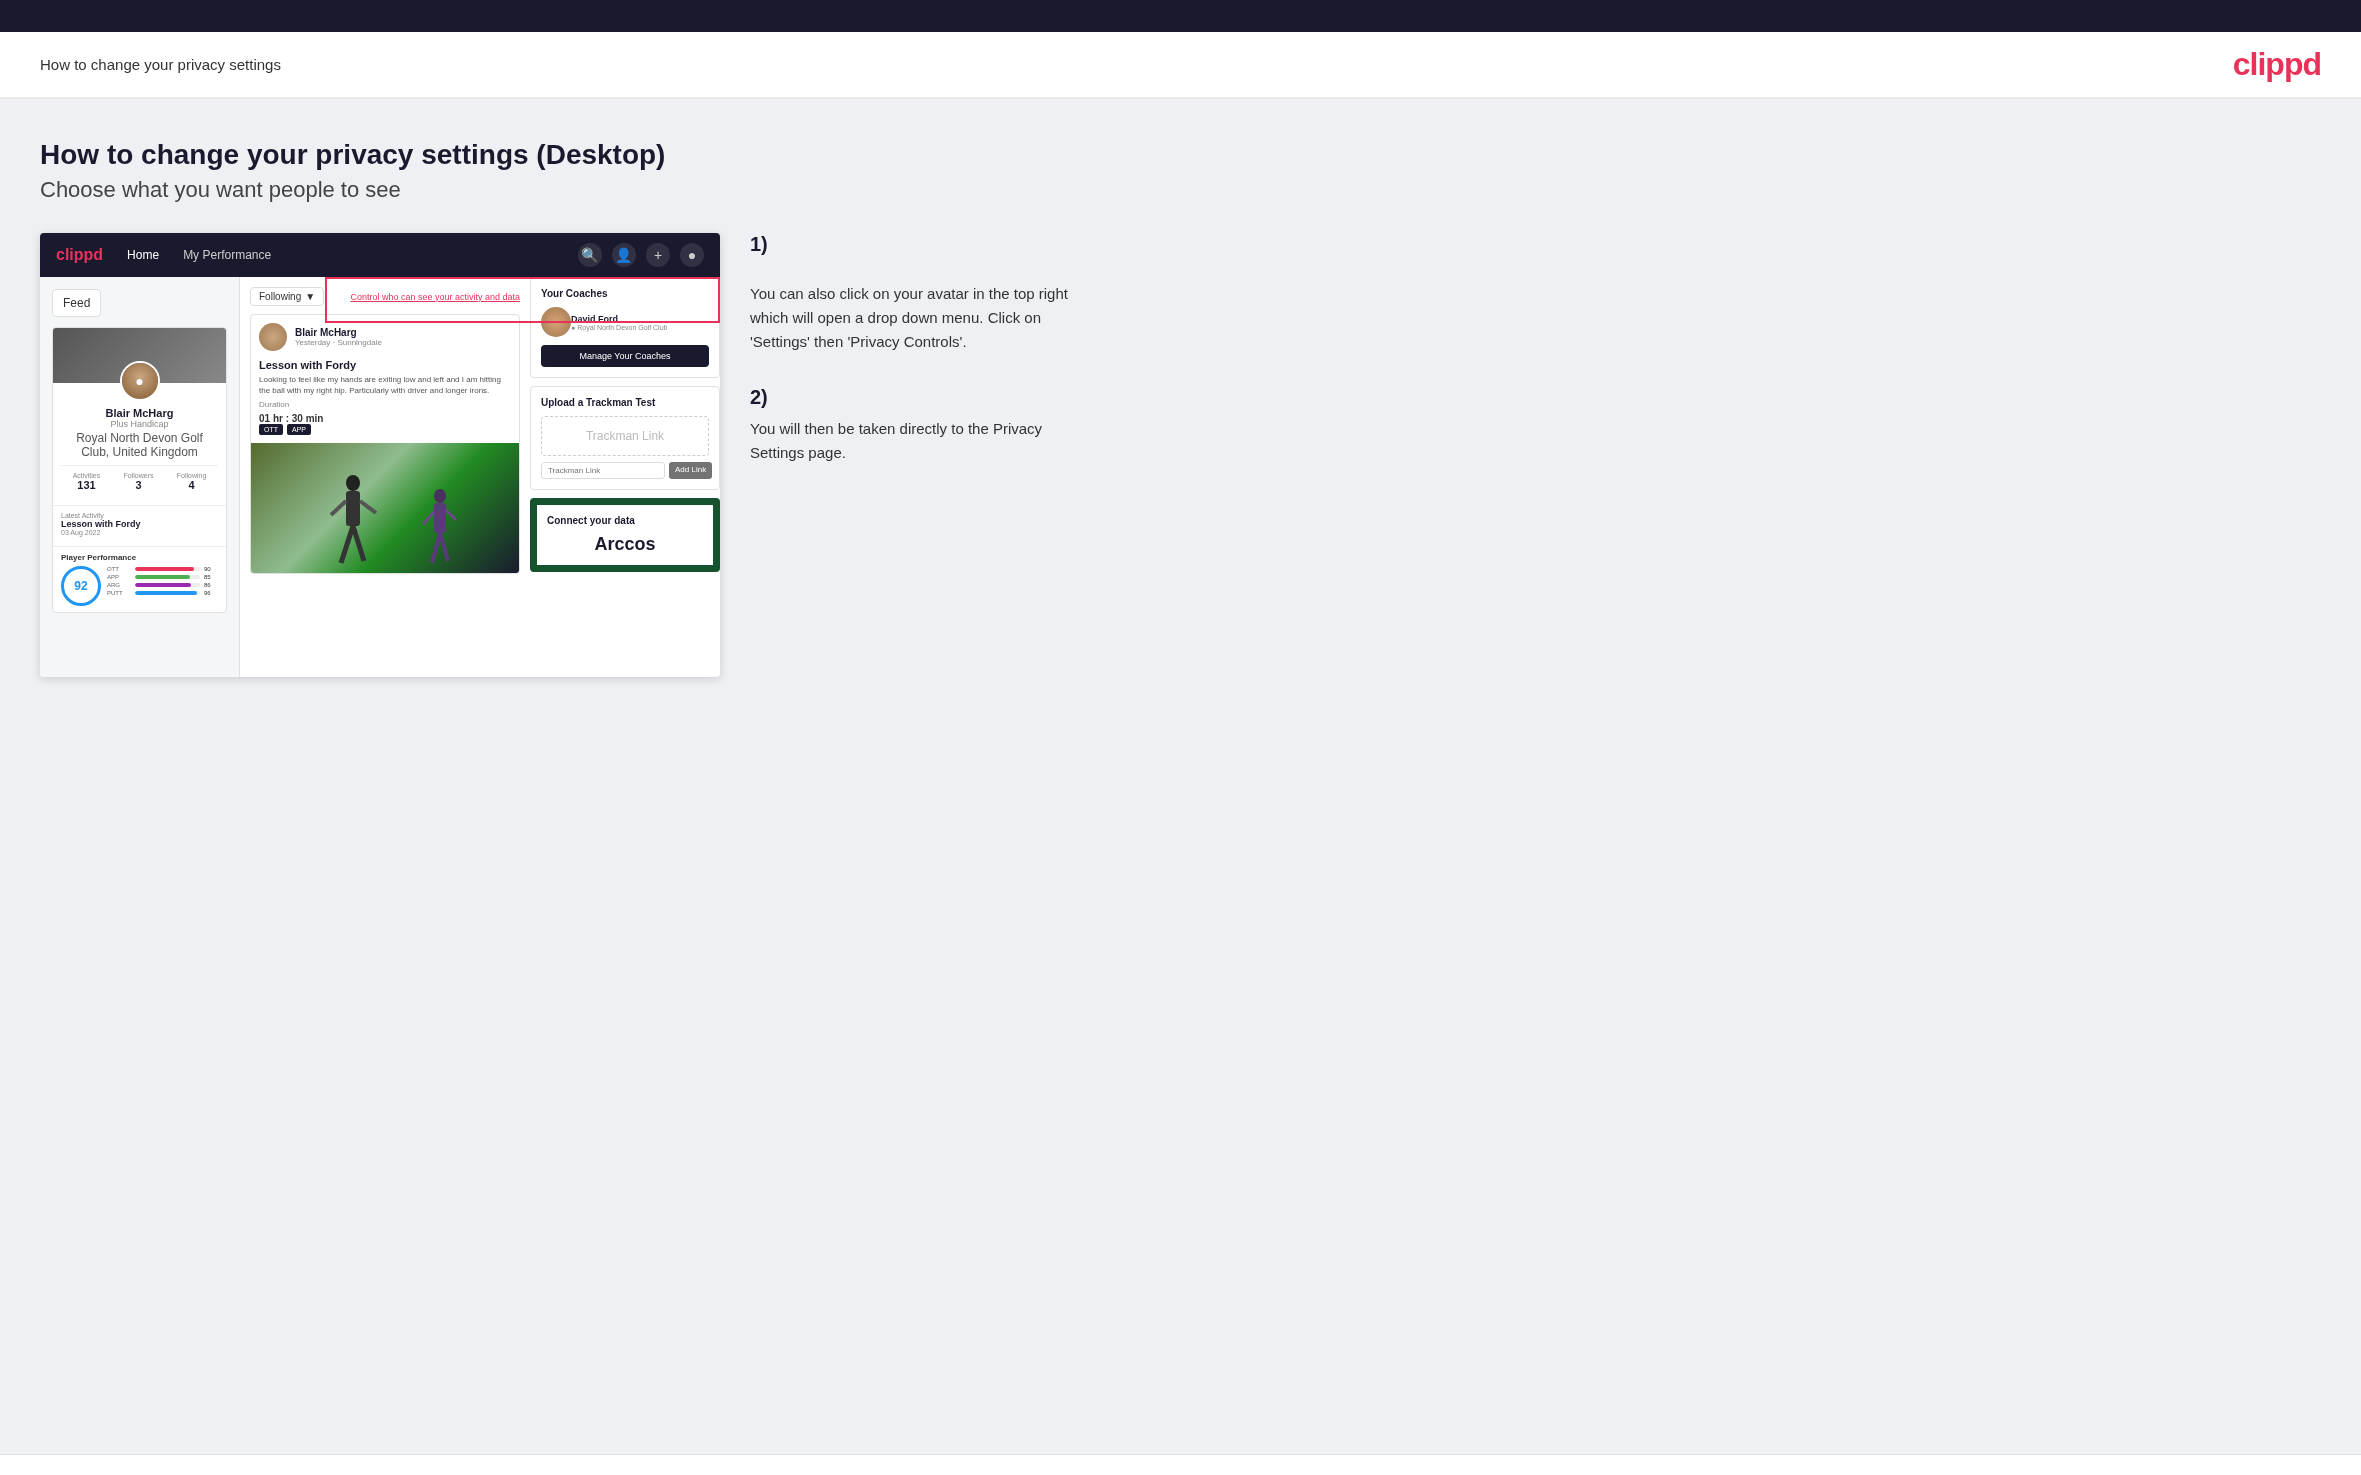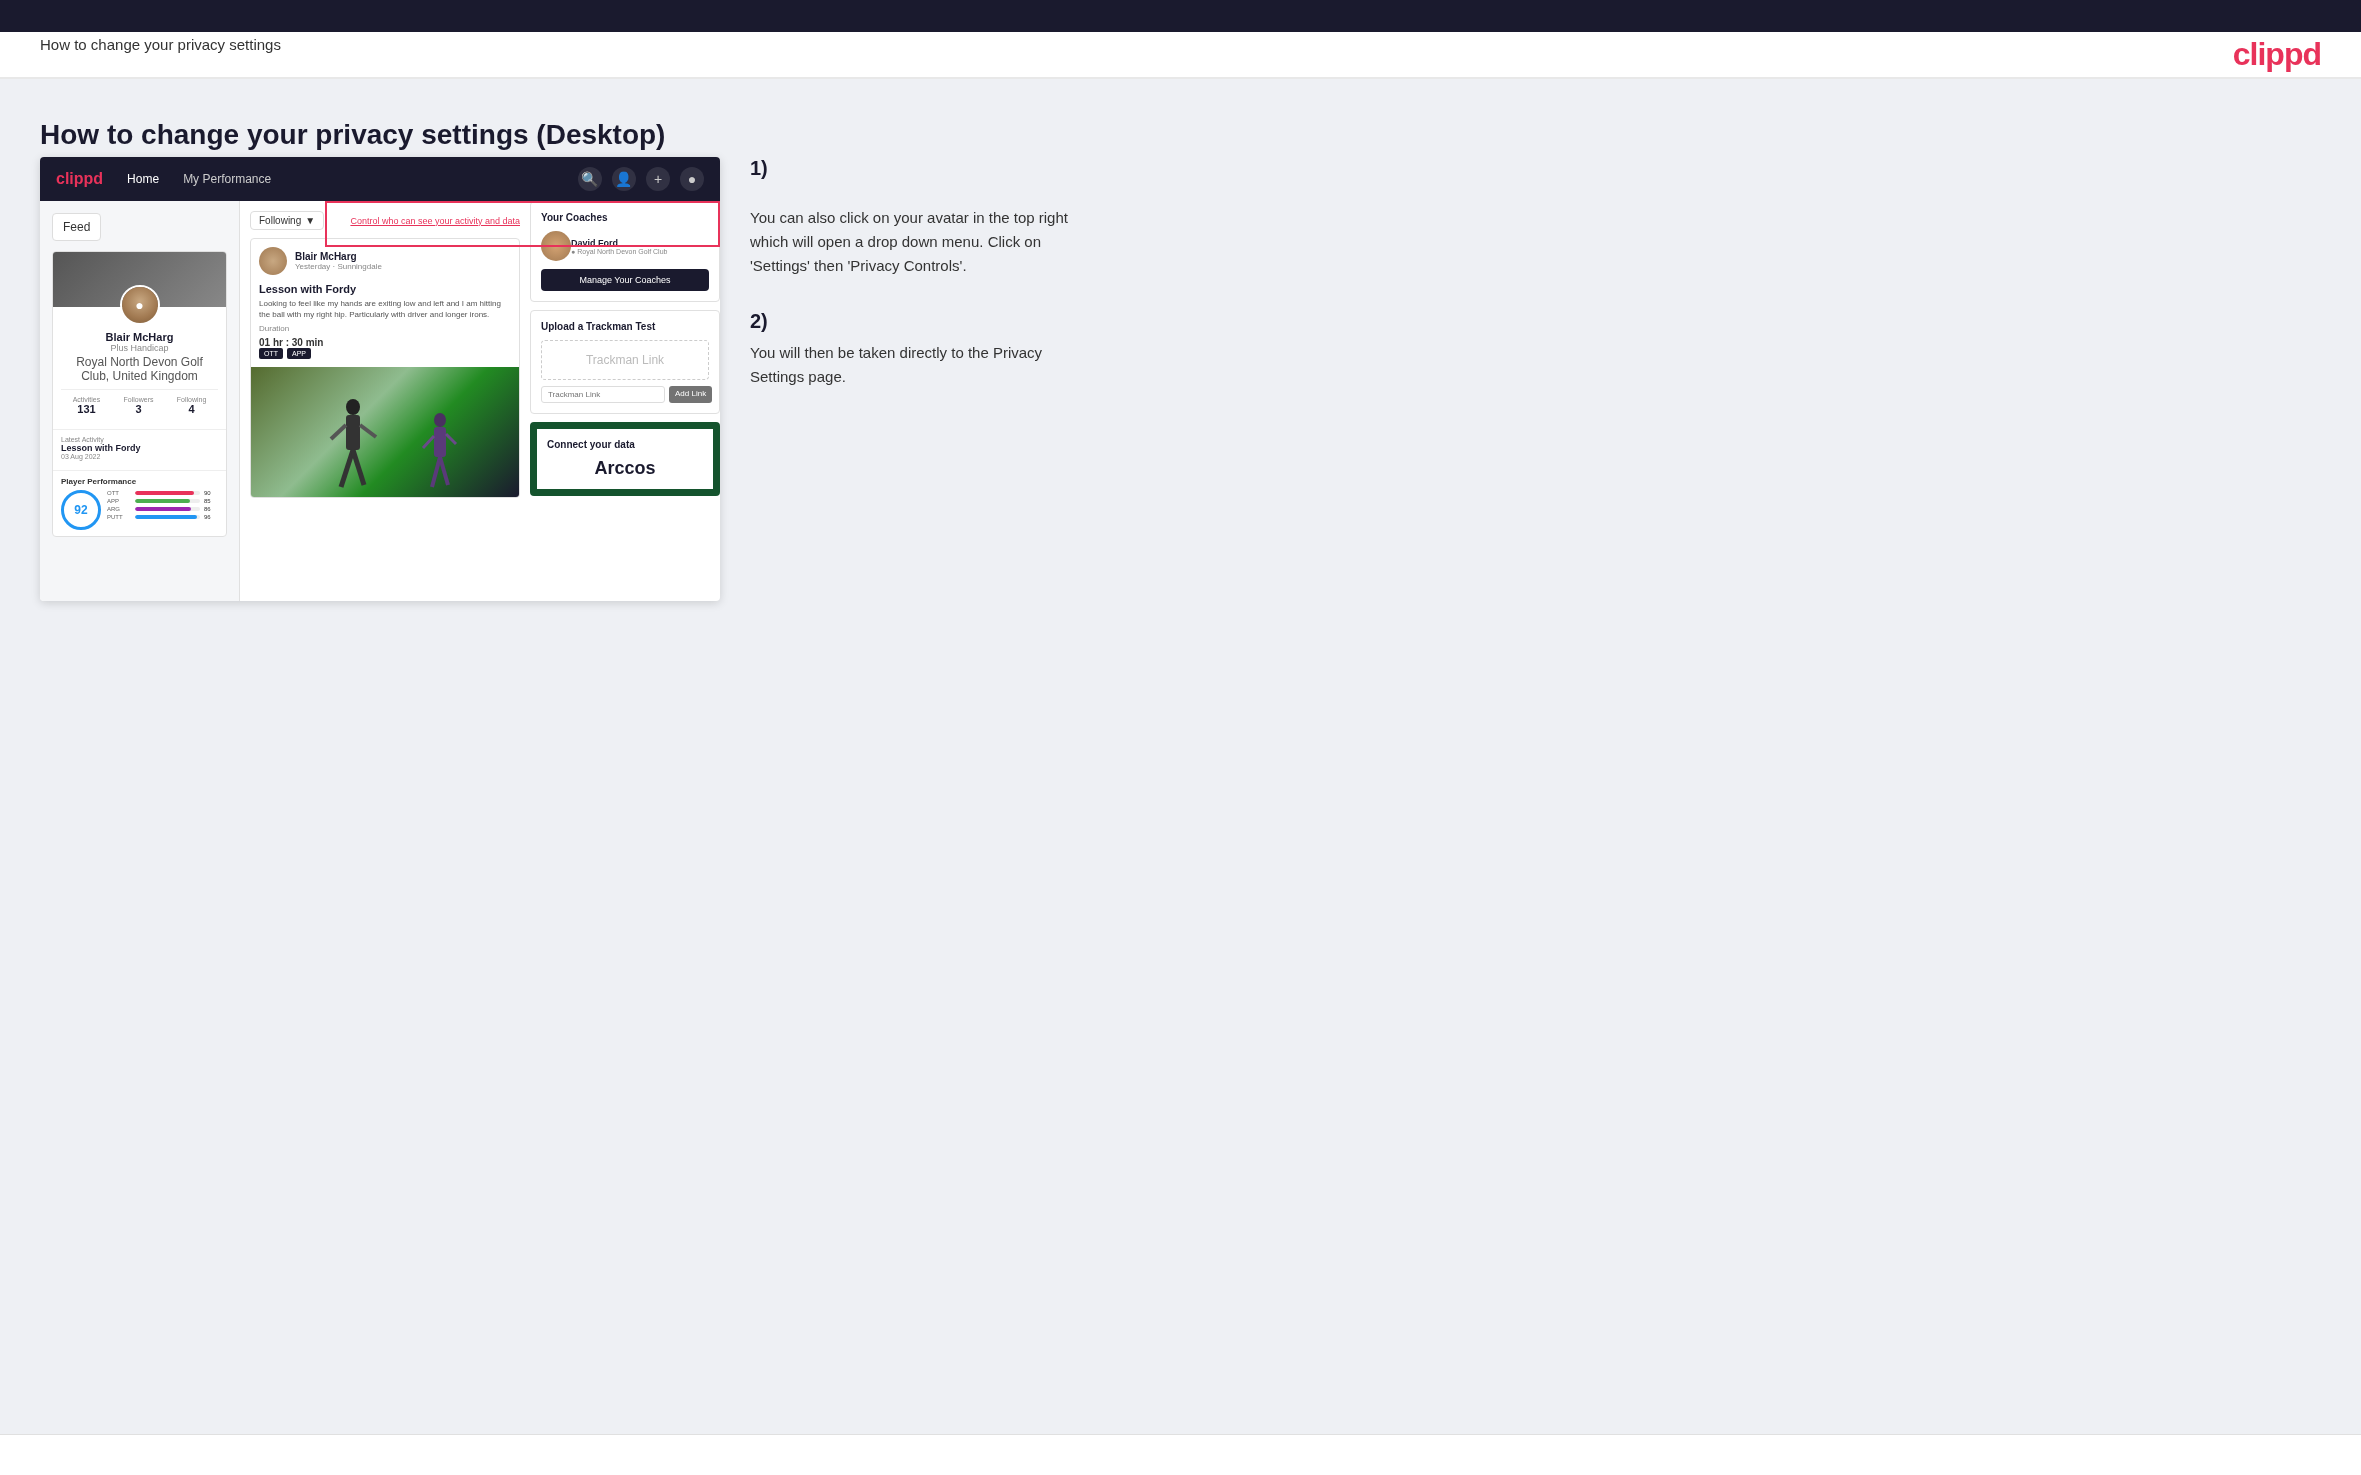--- a/index.html
+++ b/index.html
@@ -5,23 +5,23 @@
     * { box-sizing: border-box; margin: 0; padding: 0; }
     body { font-family: Arial, sans-serif; background: #fff; color: #333; }
 
     .top-bar {
       background: #1a1a2e;
       height: 32px;
     }
 
     .header {
       display: flex;
-      align-items: flex-start;
+      align-items: center;
       justify-content: space-between;
-      padding: 4px 40px;
+      padding: 14px 40px;
       background: #fff;
       border-bottom: 2px solid #e8e8e8;
     }
 
     .header-title {
       font-size: 15px;
       color: #333;
     }
 
     .clippd-logo {
@@ -604,20 +604,21 @@
 
 <div class="top-bar"></div>
 
 <div class="header">
   <span class="header-title">How to change your privacy settings</span>
   <span class="clippd-logo">clippd</span>
 </div>
 
 <div class="main-content">
   <div class="page-heading">How to change your privacy settings (Desktop)</div>
+  <div class="page-subheading">Choose what you want people to see</div>
 
   <div class="content-layout">
 
     <div class="app-mockup">
 
       <div class="app-nav">
         <span class="app-nav-logo">clippd</span>
         <span class="app-nav-link active">Home</span>
         <span class="app-nav-link">My Performance</span>
         <div class="app-nav-icons">

